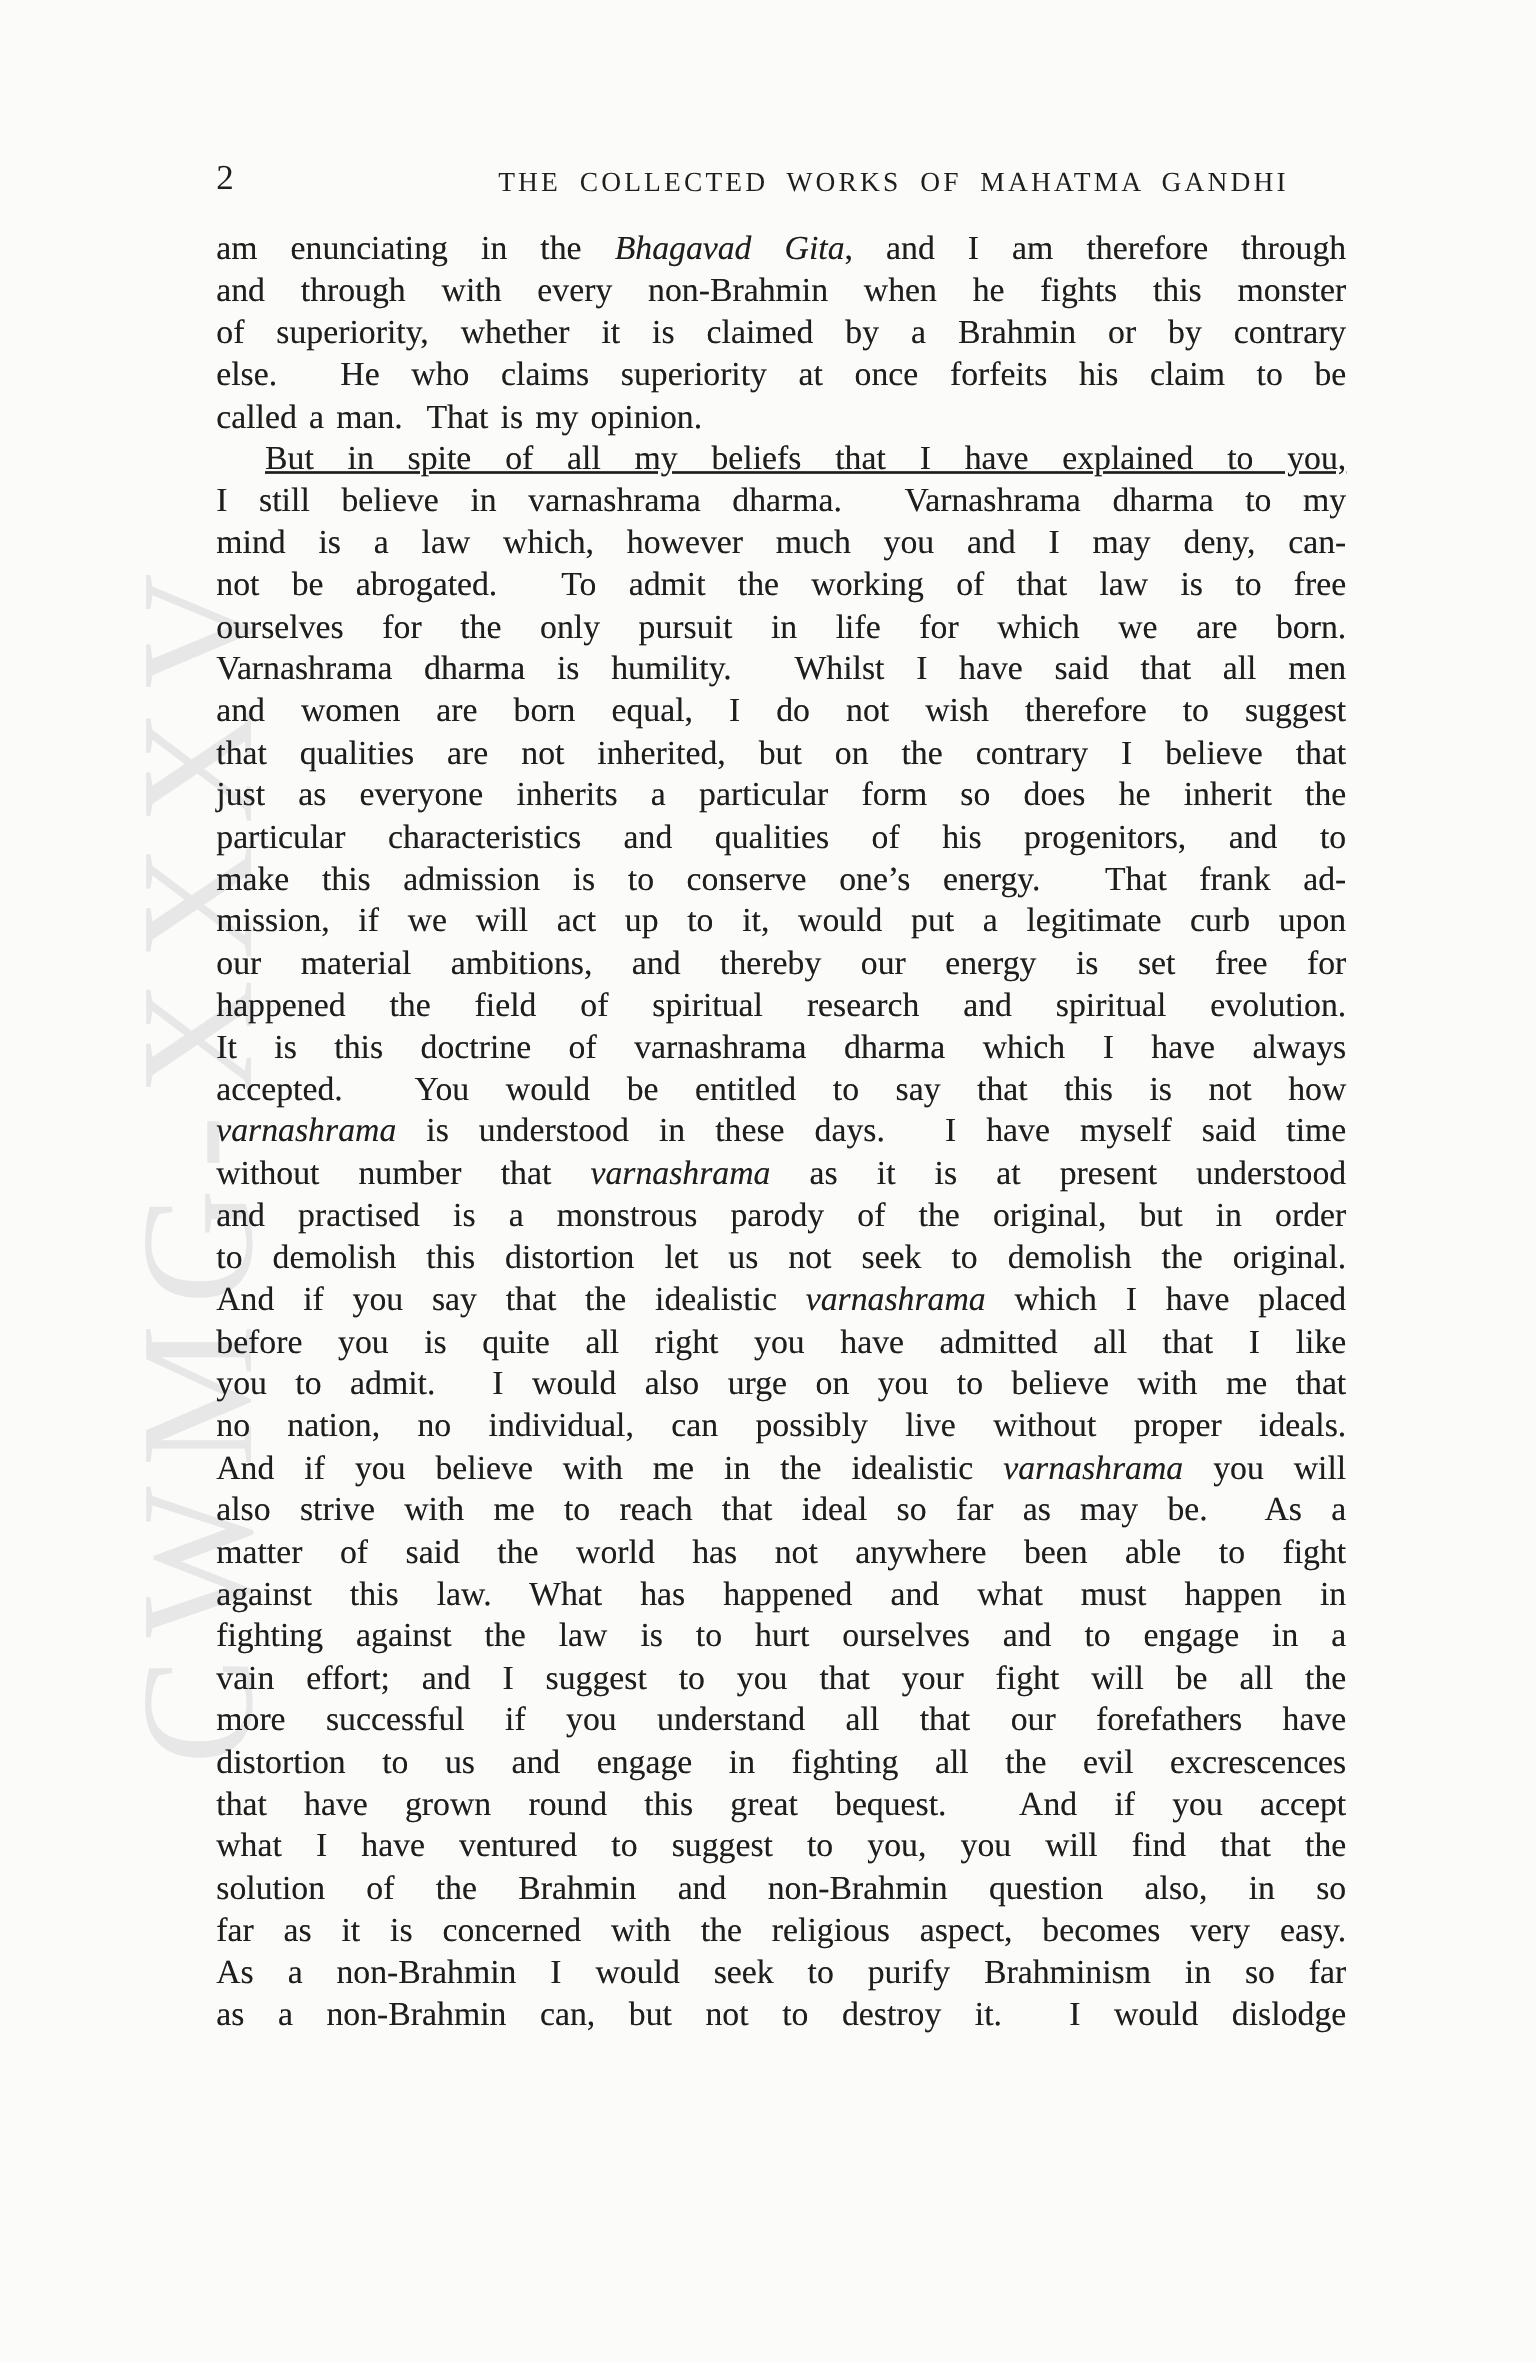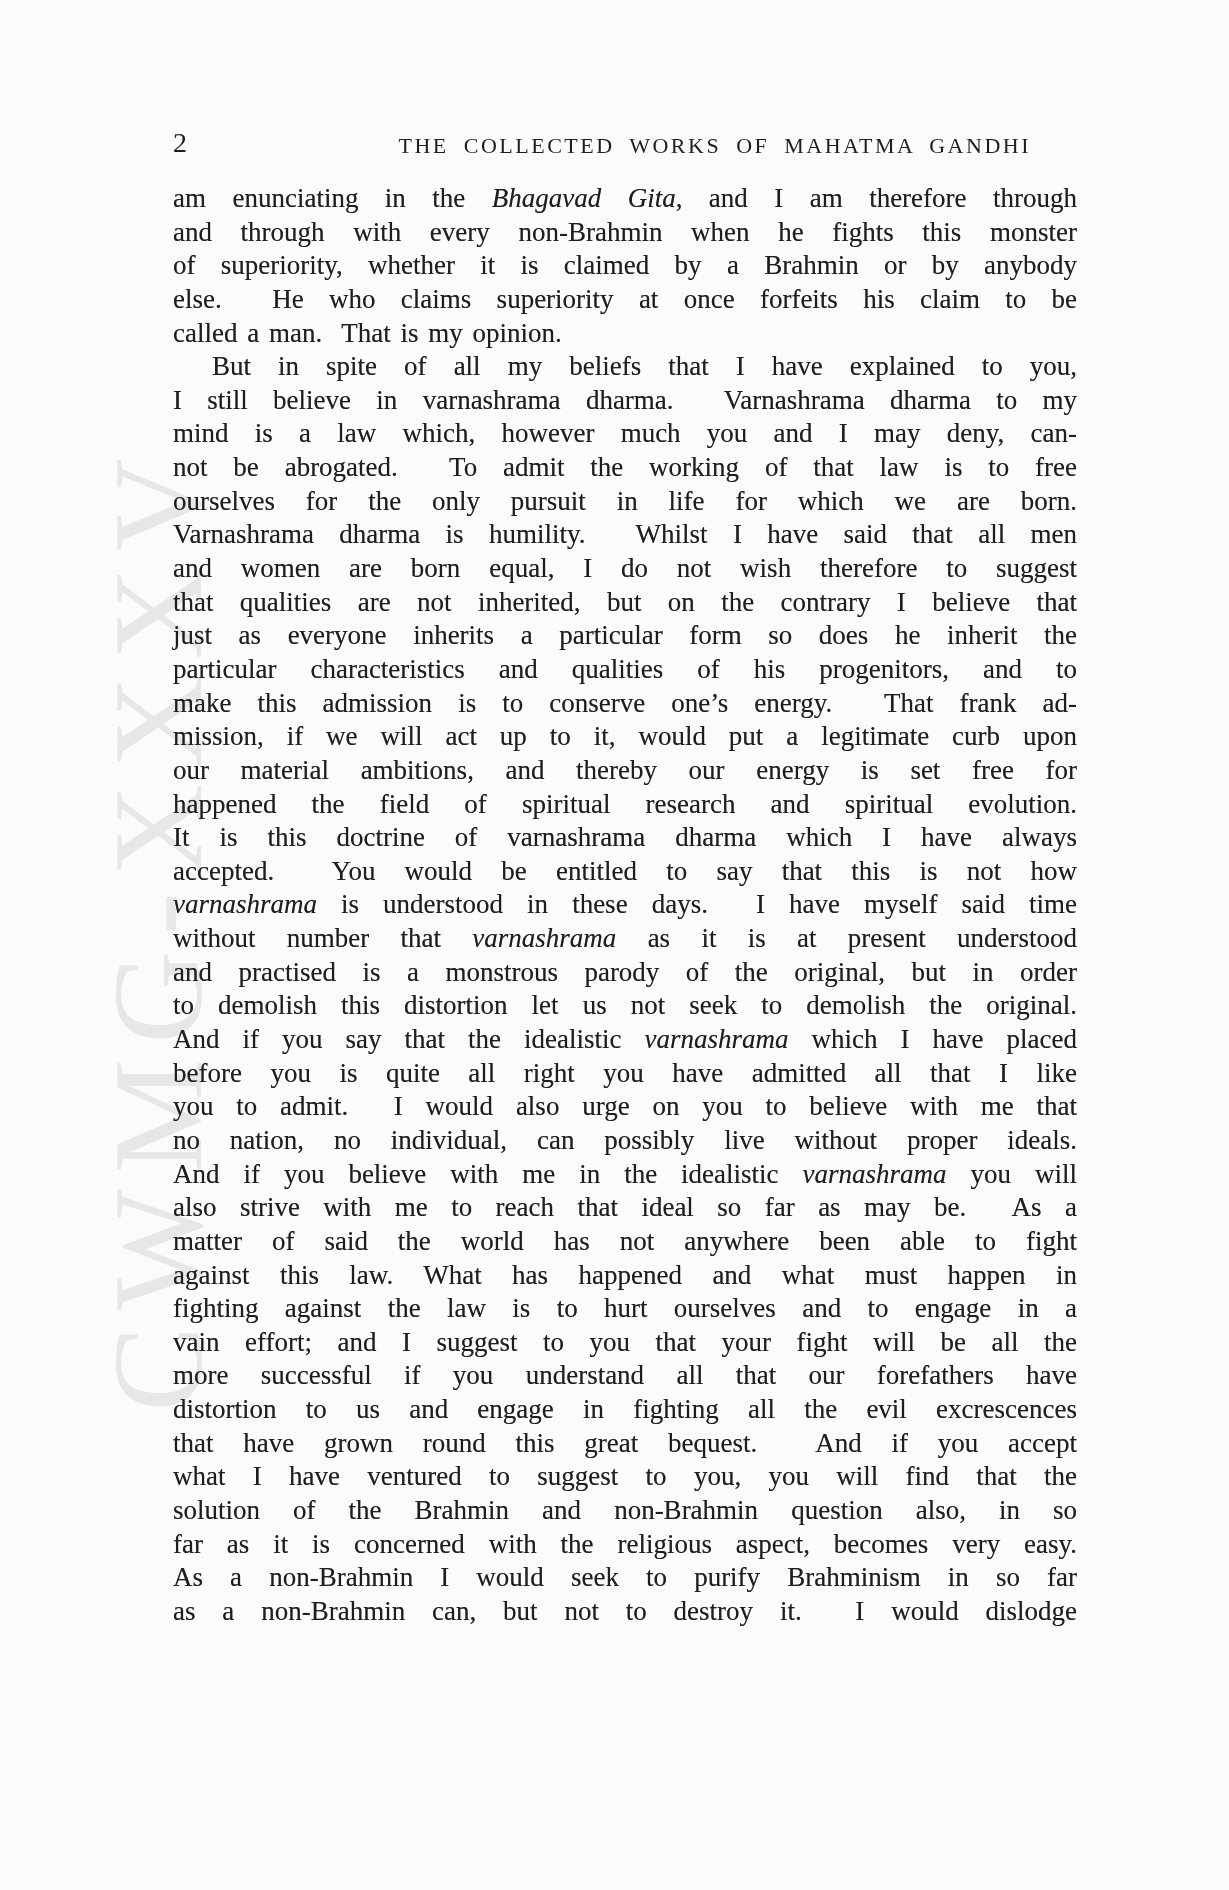--- a/index.html
+++ b/index.html
@@ -60,37 +60,37 @@
     text-align-last: justify;
     white-space: nowrap;
     text-shadow: 0 0 0.4px rgba(0,0,0,0.45);
   }
   .line.no-just {
     text-align: center;
     text-align-last: left;
     word-spacing: 3px;
     white-space: normal;
   }
-  .line.indent { text-indent: 39px; }
+  .line.indent { text-indent: 39px; text-decoration: underline; }
   .line .it { font-style: italic; }
 </style>
 </head>
 <body>
 
 <div class="page">
   <div class="watermark">CWMG-XXXV</div>
 
   <div class="page-number">2</div>
 
   <div class="running-header">THE COLLECTED WORKS OF MAHATMA GANDHI</div>
 
   <div class="body-text">
       <div class="line"><span>am enunciating in the </span><span class="it">Bhagavad Gita</span><span>, and I am therefore through</span></div>
       <div class="line"><span>and through with every non-Brahmin when he fights this monster</span></div>
-      <div class="line"><span>of superiority, whether it is claimed by a Brahmin or by anybody</span></div>
+      <div class="line"><span>of superiority, whether it is claimed by a Brahmin or by contrary</span></div>
       <div class="line"><span>else.&nbsp; He who claims superiority at once forfeits his claim to be</span></div>
       <div class="line no-just"><span>called a man.&nbsp; That is my opinion.</span></div>
       <div class="line indent"><span>But in spite of all my beliefs that I have explained to you,</span></div>
       <div class="line"><span>I still believe in varnashrama dharma.&nbsp; Varnashrama dharma to my</span></div>
       <div class="line"><span>mind is a law which, however much you and I may deny, can-</span></div>
       <div class="line"><span>not be abrogated.&nbsp; To admit the working of that law is to free</span></div>
       <div class="line"><span>ourselves for the only pursuit in life for which we are born.</span></div>
       <div class="line"><span>Varnashrama dharma is humility.&nbsp; Whilst I have said that all men</span></div>
       <div class="line"><span>and women are born equal, I do not wish therefore to suggest</span></div>
       <div class="line"><span>that qualities are not inherited, but on the contrary I believe that</span></div>

